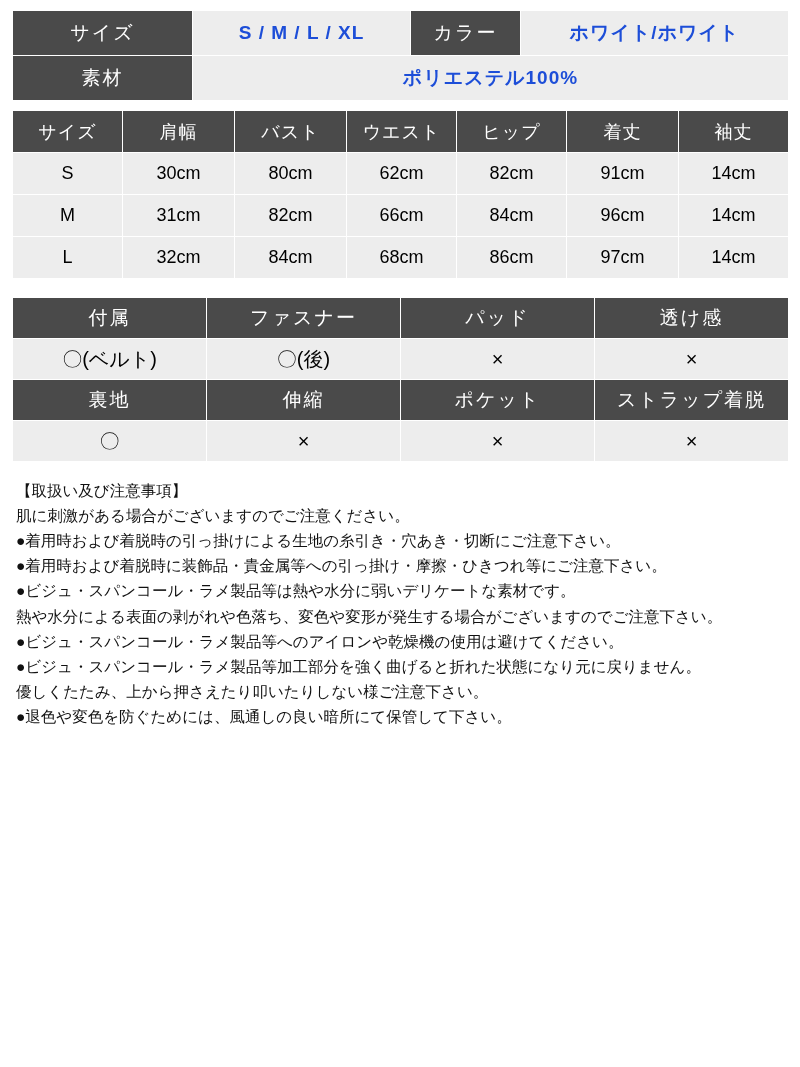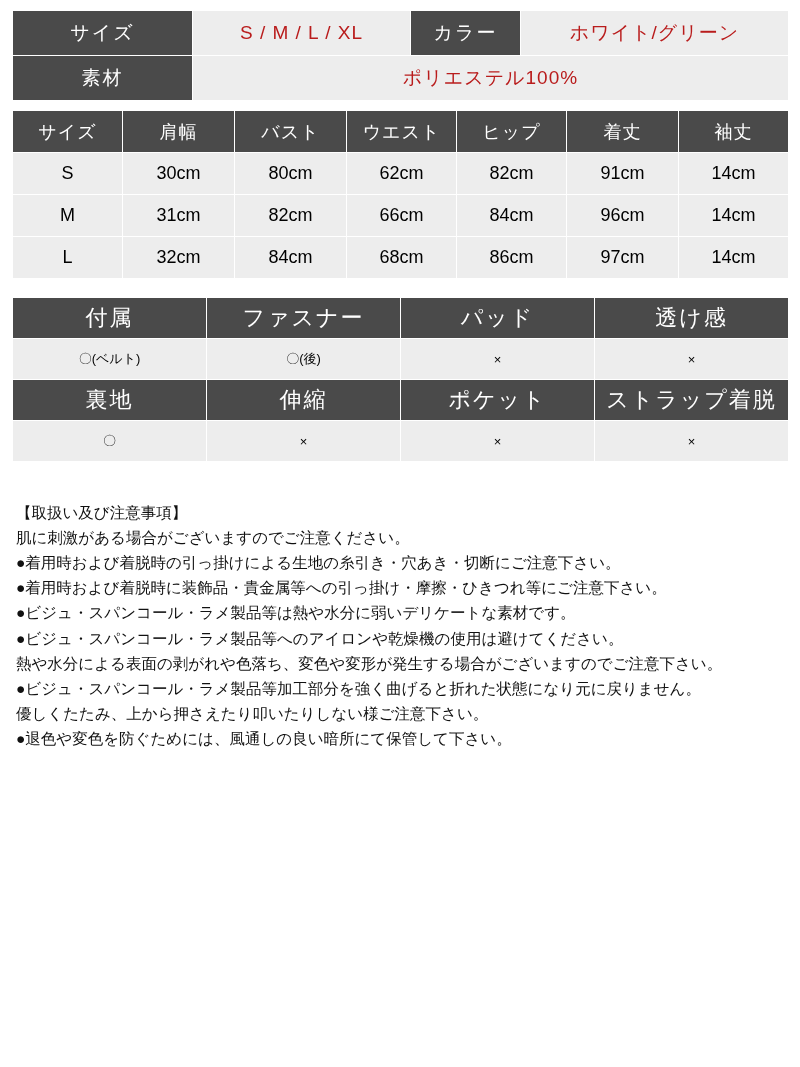--- a/index.html
+++ b/index.html
@@ -41,22 +41,23 @@
     font-size: 19px;
     border: 1px solid #ffffff;
   }
   .spec-head {
     background: #4a4a4a;
     color: #ffffff;
     letter-spacing: 2px;
   }
   .spec-val {
     background: #ededed;
-    color: #b91c1c;
+    color: #1d4ed8;
     letter-spacing: 1px;
+    font-weight: bold;
   }
 
   
   .size-table {
     margin-top: 9px;
   }
   .size-table td {
     height: 39px;
     font-size: 18px;
     border: 1px solid #ffffff;
@@ -71,37 +72,37 @@
     background: #ededed;
     color: #000000;
   }
 
   
   .feat-table {
     margin-top: 18px;
   }
   .feat-table td {
     height: 38px;
-    font-size: 22px;
+    font-size: 19px;
     border: 1px solid #ffffff;
   }
   .feat-table .hdr {
     background: #4a4a4a;
     color: #ffffff;
     letter-spacing: 2px;
   }
   .feat-table .cell {
     background: #ededed;
     color: #000000;
-    font-size: 13px;
+    font-size: 20px;
   }
 
   
   .notes {
-    margin-top: 38px;
+    margin-top: 16px;
     font-size: 15.5px;
     line-height: 1.62;
     color: #111111;
     padding-left: 4px;
   }
   .notes div {
     white-space: pre;
   }
 </style>
 </head>
@@ -114,21 +115,21 @@
       <col style="width:180px">
         <col style="width:218px">
         <col style="width:110px">
         <col style="width:268px">
     </colgroup>
     <tbody>
       <tr>
         <td class="spec-head">サイズ</td>
         <td class="spec-val">S / M / L / XL</td>
         <td class="spec-head">カラー</td>
-        <td class="spec-val">ホワイト/グリーン</td>
+        <td class="spec-val">ホワイト/ホワイト</td>
       </tr>
       <tr>
         <td class="spec-head">素材</td>
         <td class="spec-val" colspan="3">ポリエステル100%</td>
       </tr>
     </tbody>
   </table>
 
   <table class="size-table">
     <colgroup>
@@ -214,20 +215,20 @@
       </tr>
     </tbody>
   </table>
 
   <div class="notes">
     <div>【取扱い及び注意事項】</div>
     <div>肌に刺激がある場合がございますのでご注意ください。</div>
     <div>●着用時および着脱時の引っ掛けによる生地の糸引き・穴あき・切断にご注意下さい。</div>
     <div>●着用時および着脱時に装飾品・貴金属等への引っ掛け・摩擦・ひきつれ等にご注意下さい。</div>
     <div>●ビジュ・スパンコール・ラメ製品等は熱や水分に弱いデリケートな素材です。</div>
+    <div>熱や水分による表面の剥がれや色落ち、変色や変形が発生する場合がございますのでご注意下さい。</div>
     <div>●ビジュ・スパンコール・ラメ製品等へのアイロンや乾燥機の使用は避けてください。</div>
-    <div>熱や水分による表面の剥がれや色落ち、変色や変形が発生する場合がございますのでご注意下さい。</div>
     <div>●ビジュ・スパンコール・ラメ製品等加工部分を強く曲げると折れた状態になり元に戻りません。</div>
     <div>優しくたたみ、上から押さえたり叩いたりしない様ご注意下さい。</div>
     <div>●退色や変色を防ぐためには、風通しの良い暗所にて保管して下さい。</div>
   </div>
 
 </div>
 
 </body></html>

